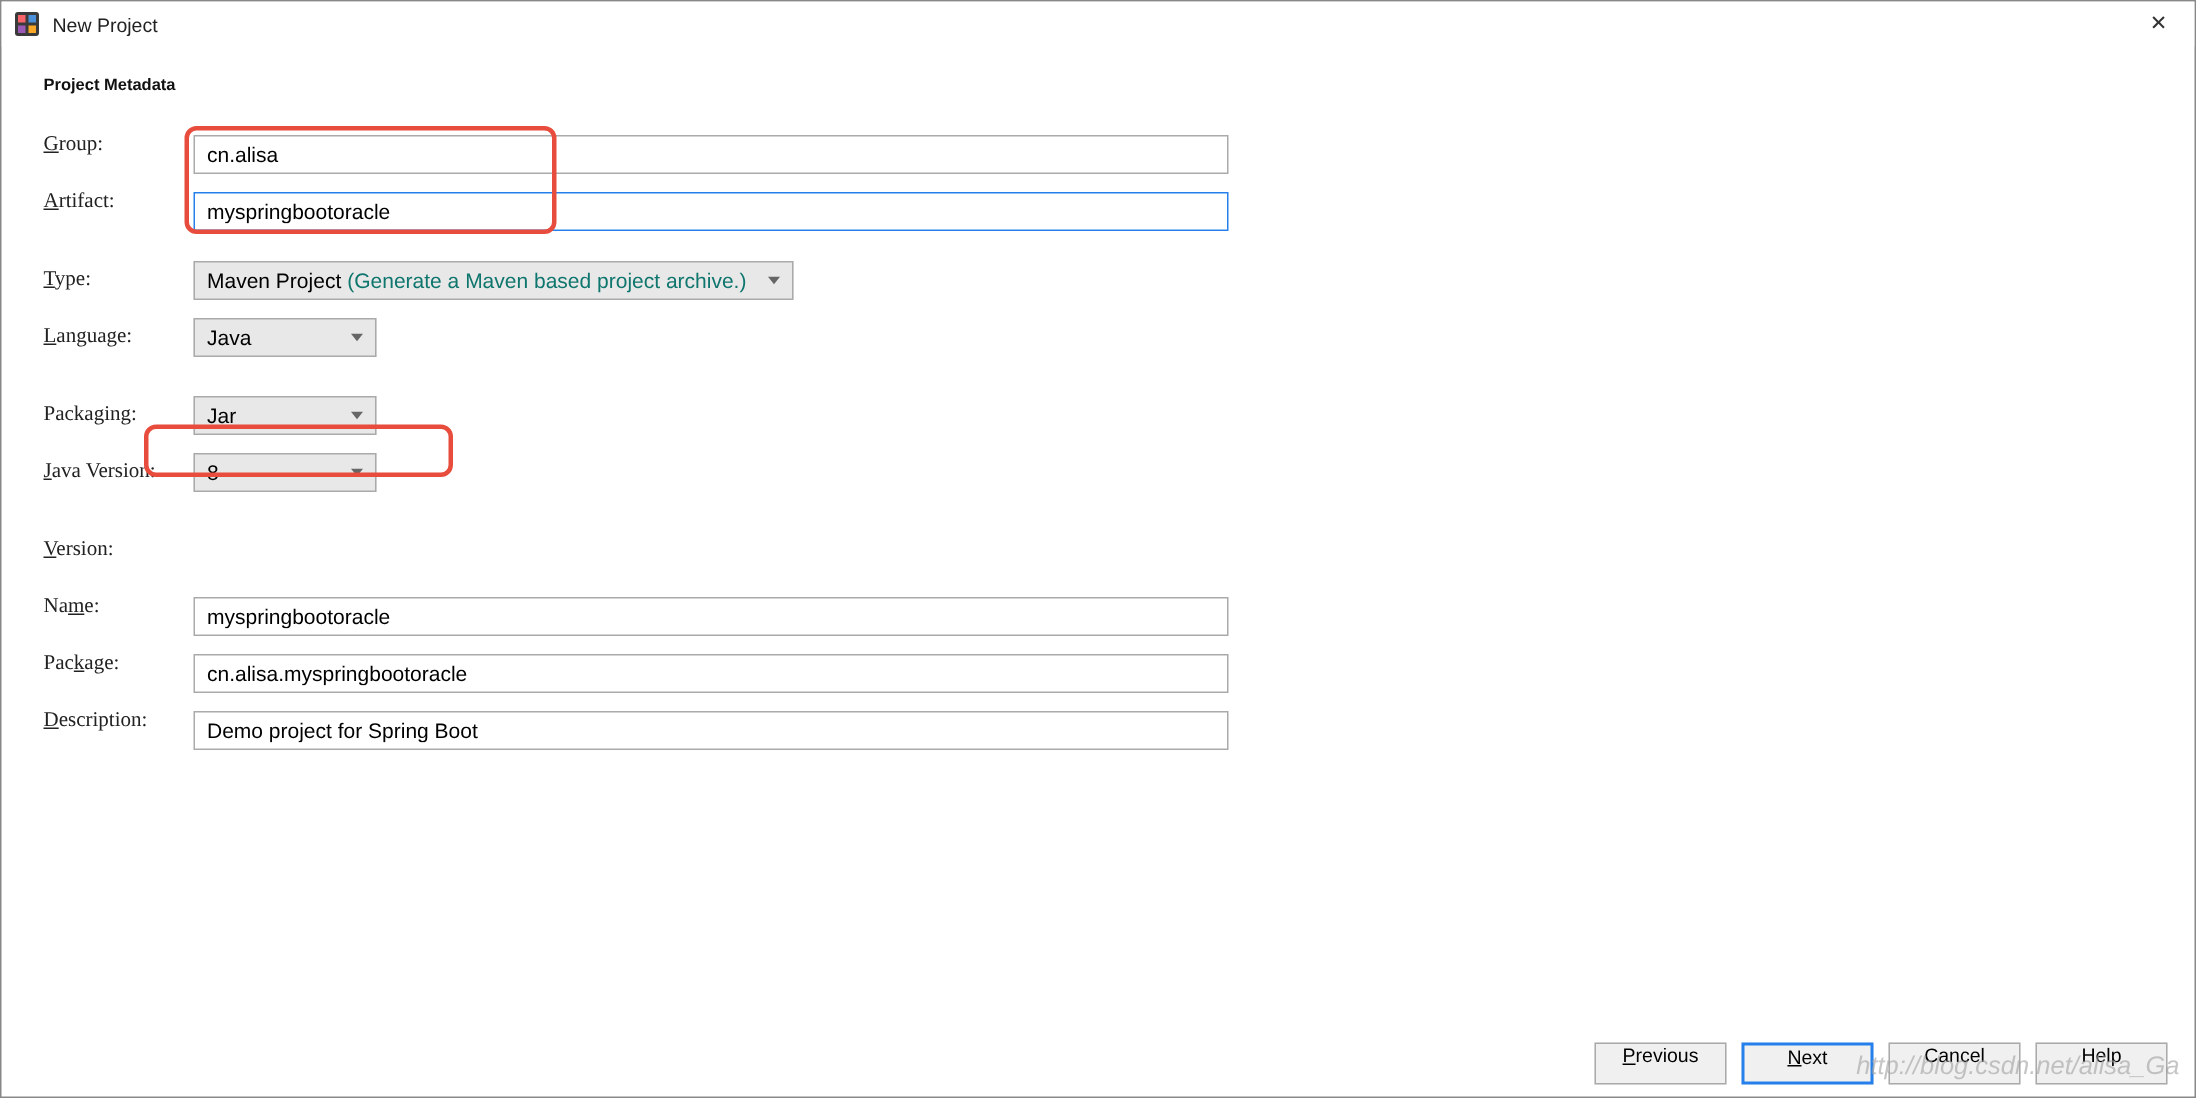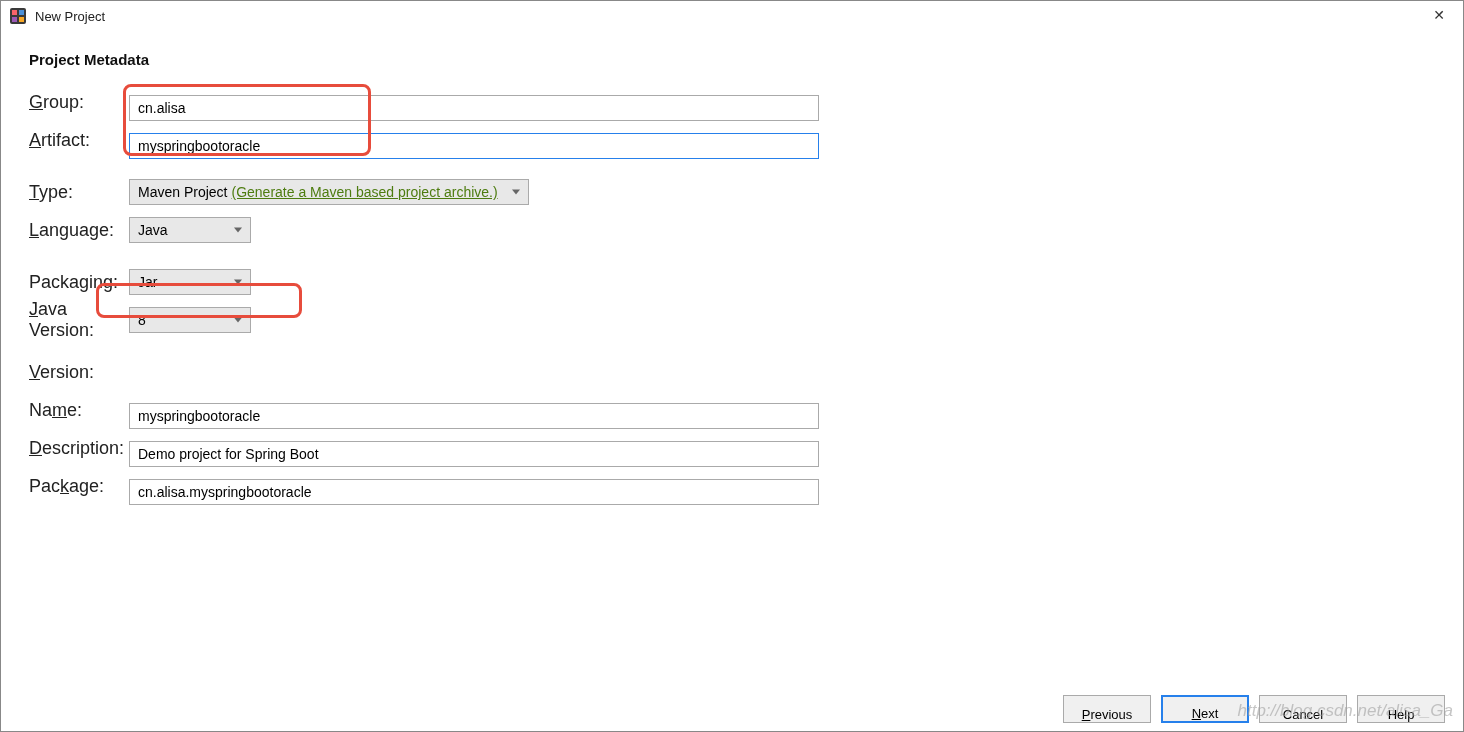--- a/index.html
+++ b/index.html
@@ -45,34 +45,35 @@
       color: #333;
       cursor: pointer;
       width: 20px;
       text-align: center;
     }
     .content {
       padding: 20px 28px 0 28px;
     }
     .section-title {
       font-weight: bold;
-      font-size: 15px;
+      font-size: 11px;
       margin-bottom: 20px;
       color: #111;
     }
     .form-row {
       display: flex;
       align-items: center;
       margin-bottom: 10px;
       height: 28px;
     }
     .form-label {
       width: 100px;
-      font-size: 18px;
+      font-size: 14px;
       color: #222;
+      font-family: Liberation Serif, serif;
     }
     .form-label .underline {
       text-decoration: underline;
     }
     .text-input {
       height: 26px;
       border: 1px solid #aaa;
       background: #fff;
       padding: 0 8px;
       font-size: 14px;
@@ -104,23 +105,22 @@
       right: 8px;
       top: 50%;
       transform: translateY(-50%);
       width: 0;
       height: 0;
       border-left: 4px solid transparent;
       border-right: 4px solid transparent;
       border-top: 5px solid #666;
     }
     .dropdown-hint {
-      color: #4d7c0f;
+      color: #0f766e;
       margin-left: 4px;
-      text-decoration: underline;
     }
     .dropdown.small {
       width: 122px;
     }
     .dropdown.type {
       width: 400px;
     }
     .spacer {
       height: 14px;
     }
@@ -146,21 +146,21 @@
     }
     .btn {
       height: 28px;
       min-width: 88px;
       border: 1px solid #aaa;
       background: #f0f0f0;
       font-size: 13px;
       font-family: inherit;
       cursor: pointer;
       display: inline-flex;
-      align-items: flex-end;
+      align-items: flex-start;
       justify-content: center;
       padding: 0 14px;
     }
     .btn .underline {
       text-decoration: underline;
     }
     .btn.primary {
       border: 2px solid #2680eb;
     }
     .watermark {
@@ -241,27 +241,27 @@
   <div class="form-row">
     <div class="form-label"><span class="underline">V</span>ersion:</div>
   </div>
 
   <div class="form-row">
     <div class="form-label">Na<span class="underline">m</span>e:</div>
     <input class="text-input wide" value="myspringbootoracle" style="">
   </div>
 
   <div class="form-row">
+    <div class="form-label">Pac<span class="underline">k</span>age:</div>
+    <input class="text-input wide" value="cn.alisa.myspringbootoracle" style="">
+  </div>
+
+  <div class="form-row">
     <div class="form-label"><span class="underline">D</span>escription:</div>
     <input class="text-input wide" value="Demo project for Spring Boot" style="">
-  </div>
-
-  <div class="form-row">
-    <div class="form-label">Pac<span class="underline">k</span>age:</div>
-    <input class="text-input wide" value="cn.alisa.myspringbootoracle" style="">
   </div>
 </div>
 
 <div class="highlight-box" style="left:122px; top:83px; width:248px; height:72px;"></div>
 <div class="highlight-box" style="left:95px; top:282px; width:206px; height:35px;"></div>
 
 <div class="footer">
   <button class="btn">
       <span><span class="underline">P</span>revious</span>
     </button>

